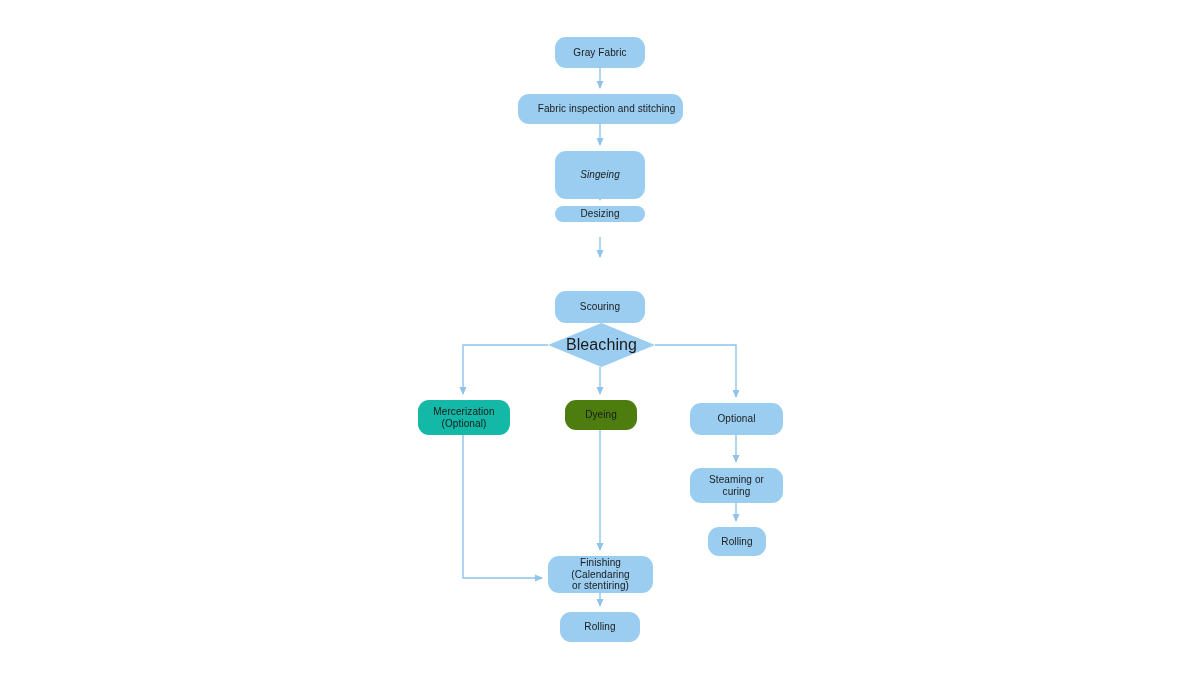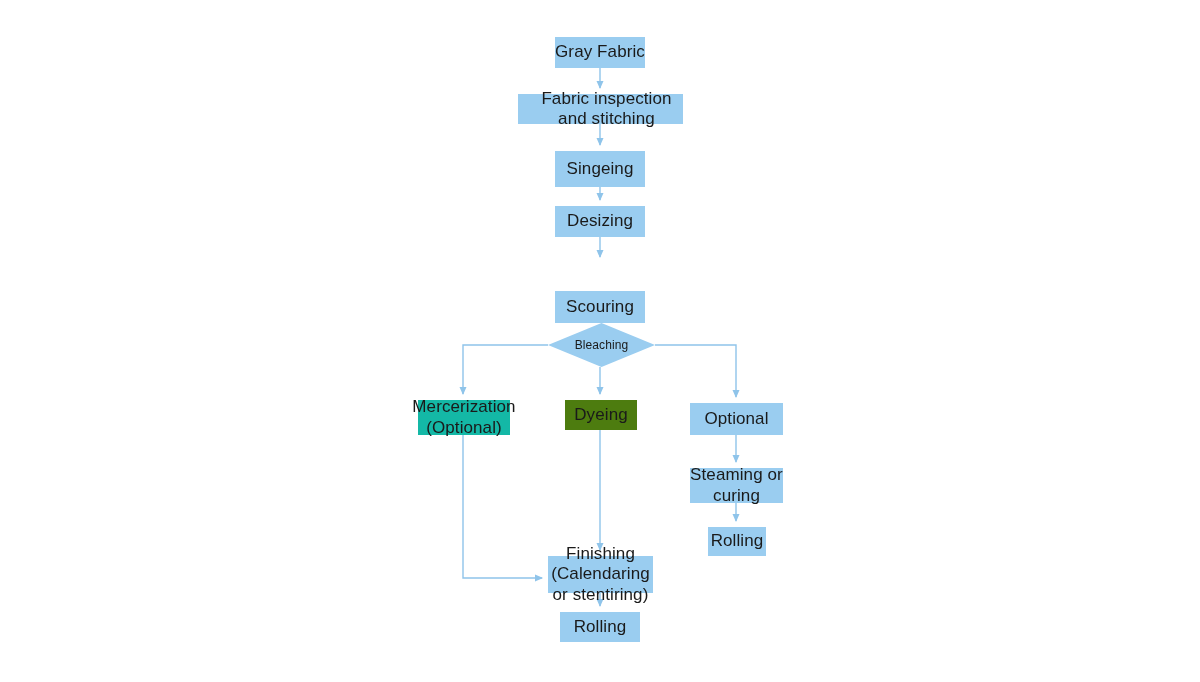--- a/index.html
+++ b/index.html
@@ -35,25 +35,26 @@
     align-items: center;
     justify-content: center;
     text-align: center;
     color: #1a1a1a;
     line-height: 1.18;
     white-space: pre-line;
     letter-spacing: 0.1px;
   }
   .node-process {
     background: #9ACDF0;
-    font-size: 17px;
+    font-size: 10px;
+    border-radius: 11px;
   }
   .node-decision {
     background: transparent;
-    font-size: 12px;
+    font-size: 16px;
     z-index: 3;
   }
   .diamond-shape {
     position: absolute;
     left: 0;
     top: 0;
     width: 100%;
     height: 100%;
   }
   .node-decision .decision-label {
@@ -85,22 +86,22 @@
         <path d="M 736 503 L 736 521" fill="none" stroke="#8FC4EA" stroke-width="1.4" marker-end="url(#arrowhead)"></path>
         <path d="M 463 435 L 463 578 L 542 578" fill="none" stroke="#8FC4EA" stroke-width="1.4" marker-end="url(#arrowhead)"></path>
         <path d="M 600 430 L 600 550" fill="none" stroke="#8FC4EA" stroke-width="1.4" marker-end="url(#arrowhead)"></path>
         <path d="M 600 593 L 600 606" fill="none" stroke="#8FC4EA" stroke-width="1.4" marker-end="url(#arrowhead)"></path>
       </g>
   </svg>
 
   <div id="nodes-group">
       <div class="node node-process" style="left: 555px; top: 37px; width: 90px; height: 31px; background: rgb(154, 205, 240);"><span>Gray Fabric</span></div>
       <div class="node node-process" style="left: 518px; top: 94px; width: 165px; height: 30px; background: rgb(154, 205, 240); padding-left: 12px;"><span>Fabric inspection and stitching</span></div>
-      <div class="node node-process" style="left: 555px; top: 151px; width: 90px; height: 36px; background: rgb(154, 205, 240);"><span>Singeing</span></div>
-      <div class="node node-process" style="left: 555px; top: 206px; width: 90px; height: 31px; background: rgb(154, 205, 240);"><span>Desizing</span></div>
+      <div class="node node-process" style="left: 555px; top: 151px; width: 90px; height: 48px; background: rgb(154, 205, 240); font-style: italic;"><span>Singeing</span></div>
+      <div class="node node-process" style="left: 555px; top: 206px; width: 90px; height: 16px; background: rgb(154, 205, 240);"><span>Desizing</span></div>
       <div class="node node-process" style="left: 555px; top: 263px; width: 90px; height: 32px; background: rgb(154, 205, 240); margin-top: 28px;"><span>Scouring</span></div>
       <div class="node node-decision" style="left: 548px; top: 323px; width: 107px; height: 44px;"><svg class="diamond-shape" viewBox="0 0 107 44" preserveAspectRatio="none">
           <polygon points="53.5,0 107,22 53.5,44 0,22" fill="#9ACDF0"></polygon>
         </svg><span class="decision-label">Bleaching</span></div>
       <div class="node node-process" style="left: 418px; top: 400px; width: 92px; height: 35px; background: #14b8a6;"><span>Mercerization
 (Optional)</span></div>
       <div class="node node-process" style="left: 565px; top: 400px; width: 72px; height: 30px; background: #4d7c0f;"><span>Dyeing</span></div>
       <div class="node node-process" style="left: 690px; top: 403px; width: 93px; height: 32px; background: rgb(154, 205, 240);"><span>Optional</span></div>
       <div class="node node-process" style="left: 690px; top: 468px; width: 93px; height: 35px; background: rgb(154, 205, 240);"><span>Steaming or
 curing</span></div>

